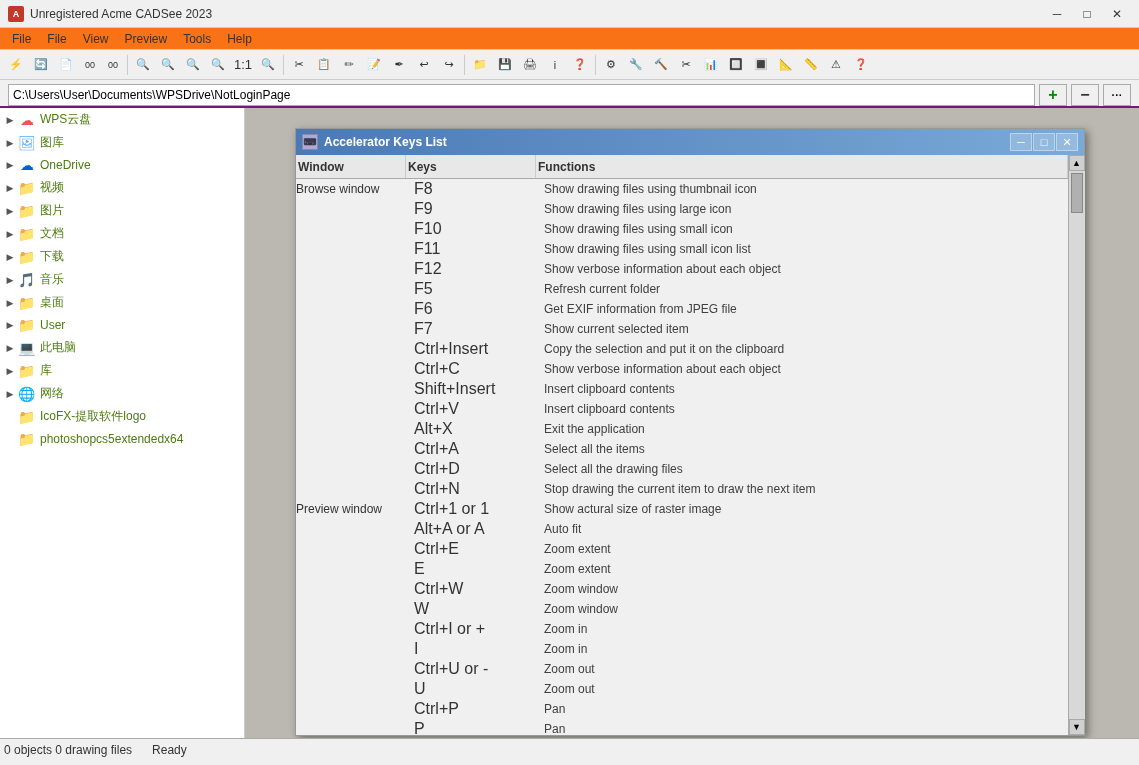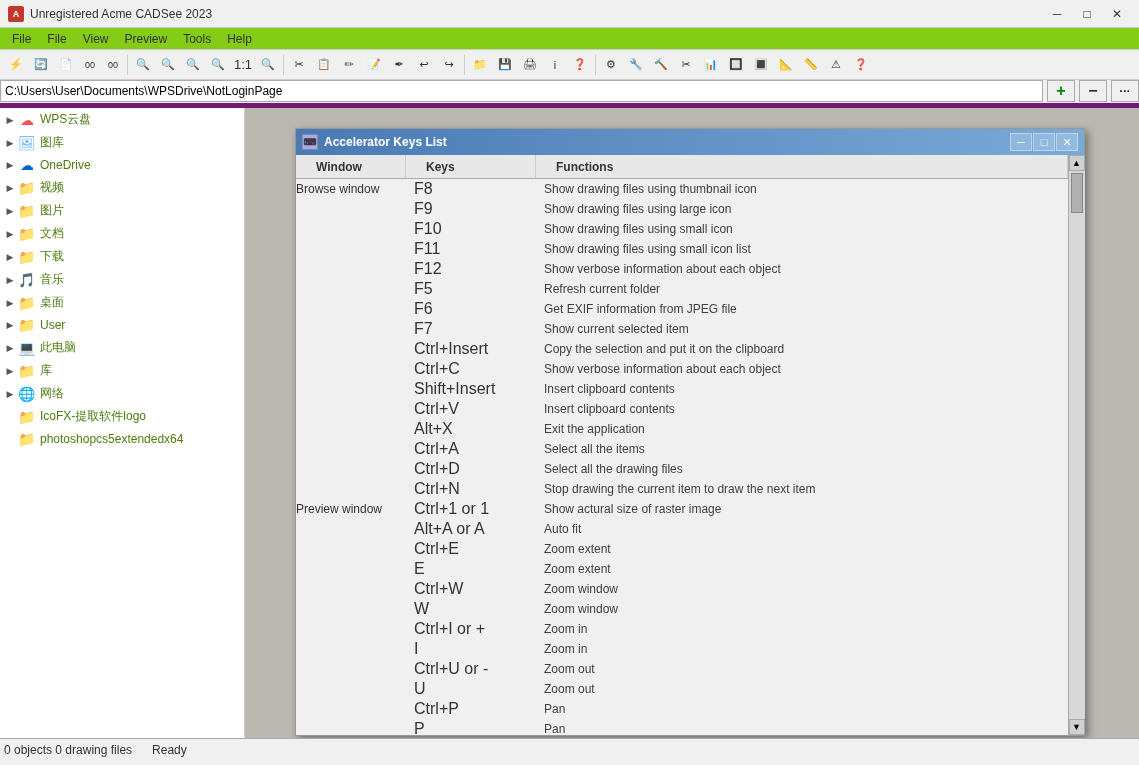--- a/index.html
+++ b/index.html
@@ -42,21 +42,21 @@
     }
     .title-btn {
       width: 28px; height: 20px;
       border: none; background: transparent;
       cursor: pointer; font-size: 12px; color: #333;
       display: flex; align-items: center; justify-content: center;
     }
 
     
     .menu-bar {
-      background: #84cc16;
+      background: #f97316;
       height: 22px;
       display: flex;
       align-items: center;
       padding: 0 4px;
       border-bottom: 1px solid #ccc;
     }
     .menu-item {
       padding: 2px 8px;
       cursor: pointer;
       font-size: 12px;
@@ -87,23 +87,23 @@
       width: 1px; height: 20px;
       background: #ccc;
       margin: 0 2px;
     }
 
     
     .address-bar {
       background: #f0f0f0;
       height: 28px;
       display: flex;
-      align-items: flex-start;
-      padding: 0 0;
-      border-bottom: 5px solid #701a75;
+      align-items: flex-end;
+      padding: 0 8px;
+      border-bottom: 2px solid #701a75;
       gap: 4px;
     }
     .address-input {
       flex: 1;
       height: 22px;
       border: 1px solid #aaa;
       padding: 0 4px;
       font-size: 12px;
       background: white;
     }
@@ -249,21 +249,21 @@
       overflow: hidden;
     }
     .table-header {
       display: flex;
       background: #e8e8e8;
       border-bottom: 1px solid #aaa;
       height: 24px;
       align-items: center;
     }
     .th {
-      padding: 0 20px;
+      padding: 0 2px;
       font-weight: bold;
       font-size: 12px;
       color: #333;
       border-right: 1px solid #ccc;
       height: 100%;
       display: flex; align-items: center;
     }
     .th-window { width: 110px; }
     .th-keys { width: 130px; }
     .th-functions { flex: 1; }

